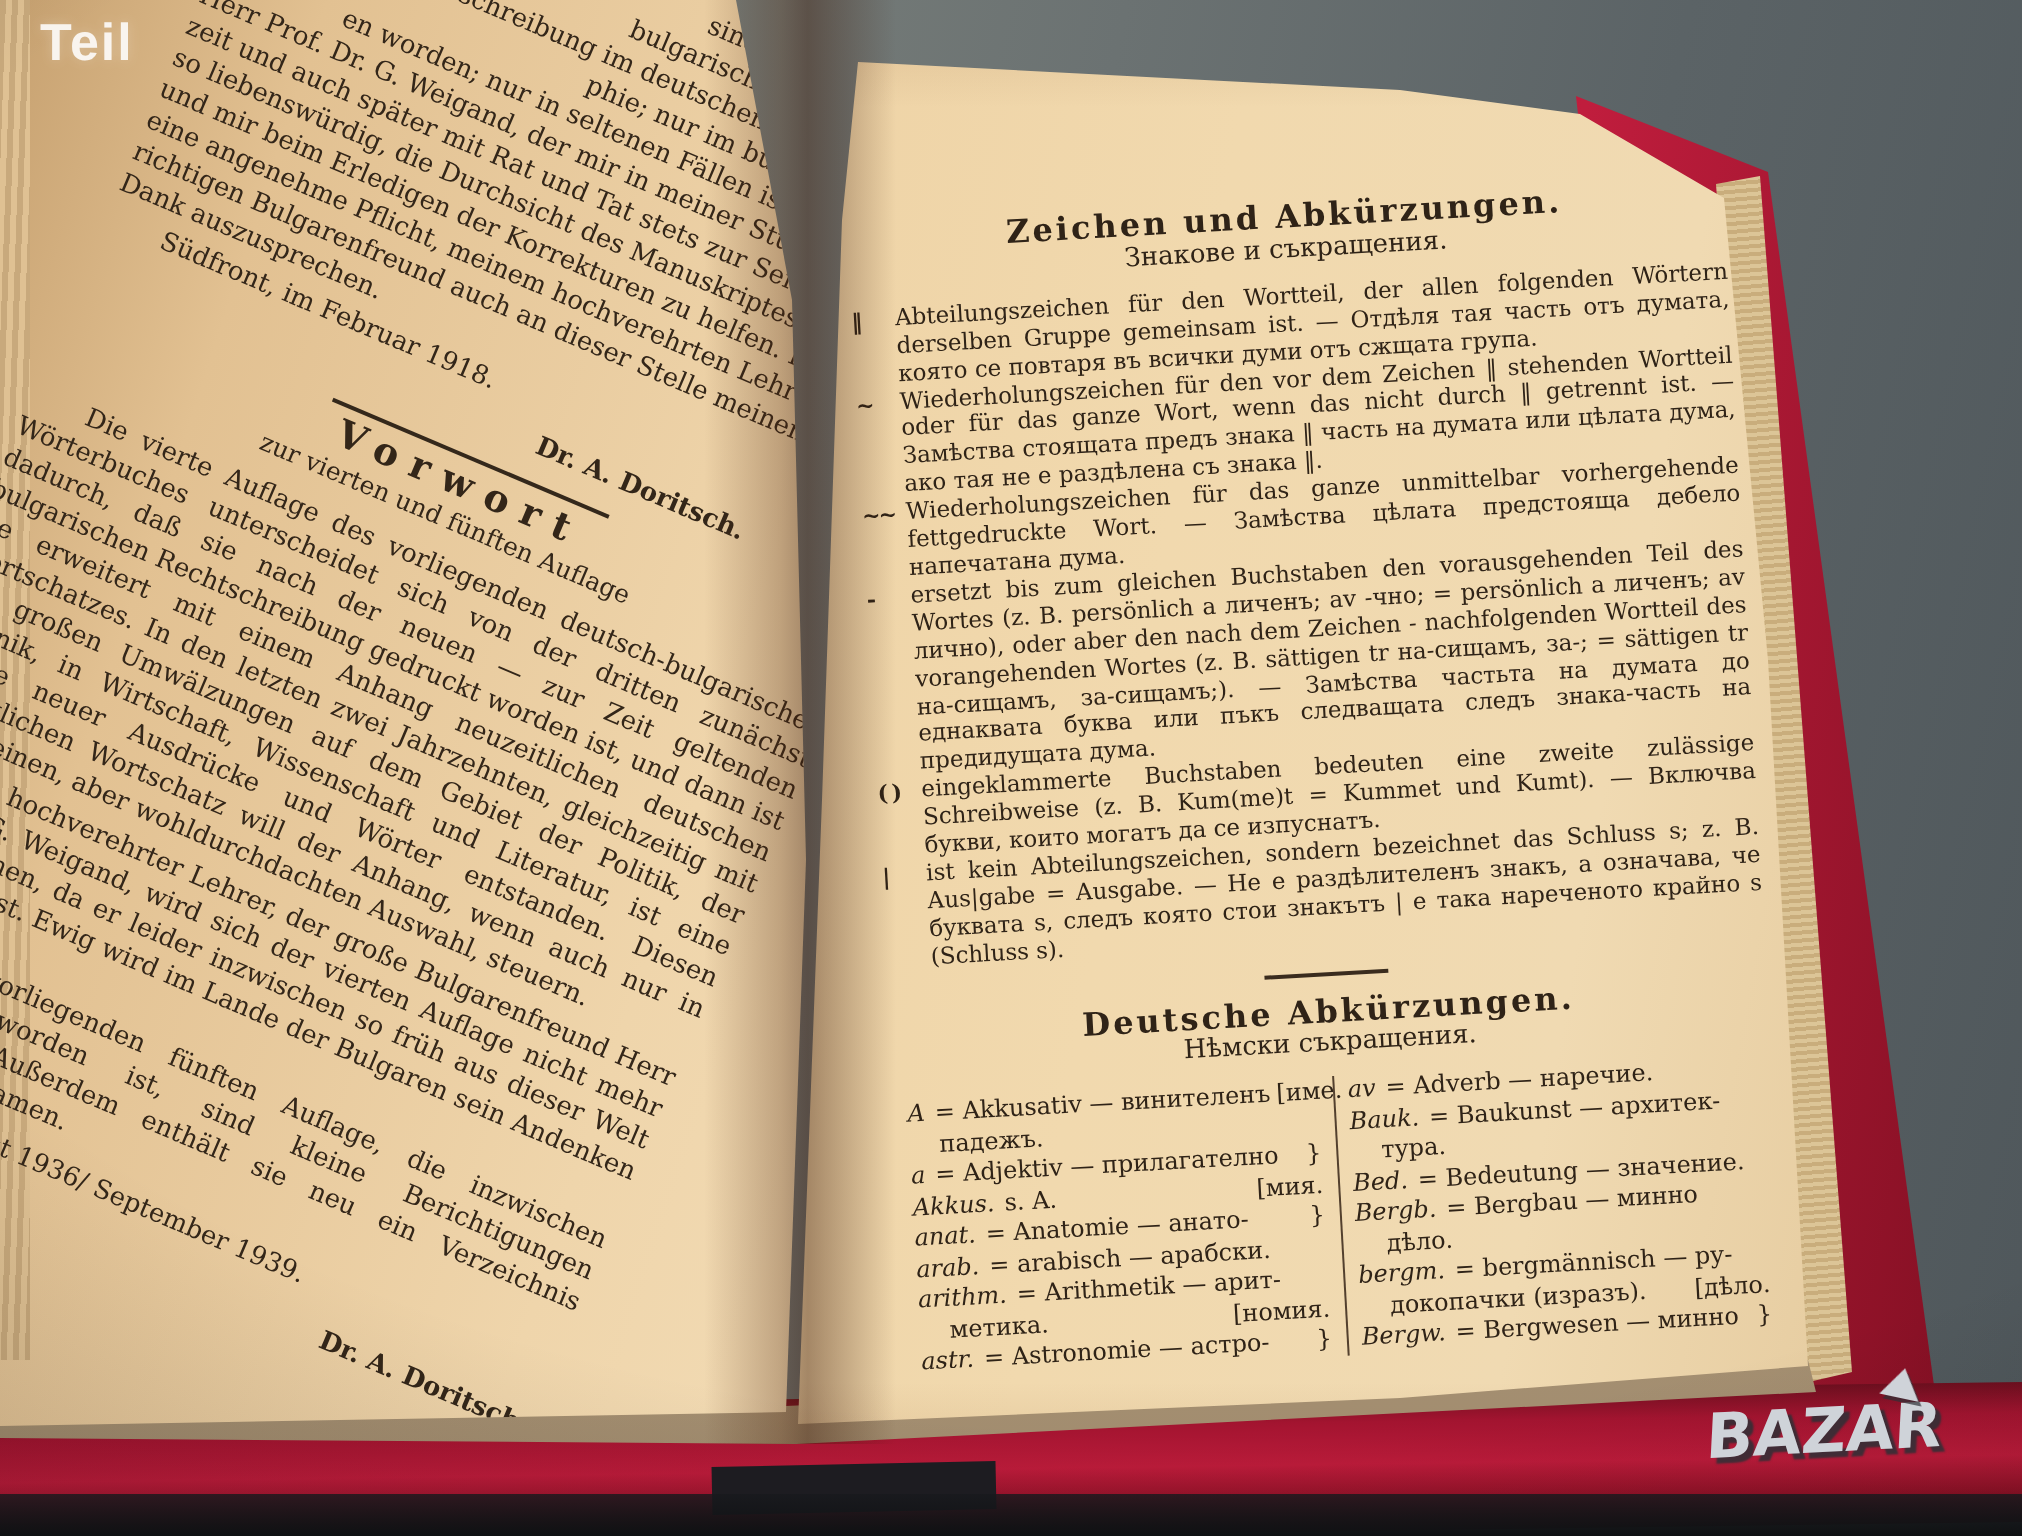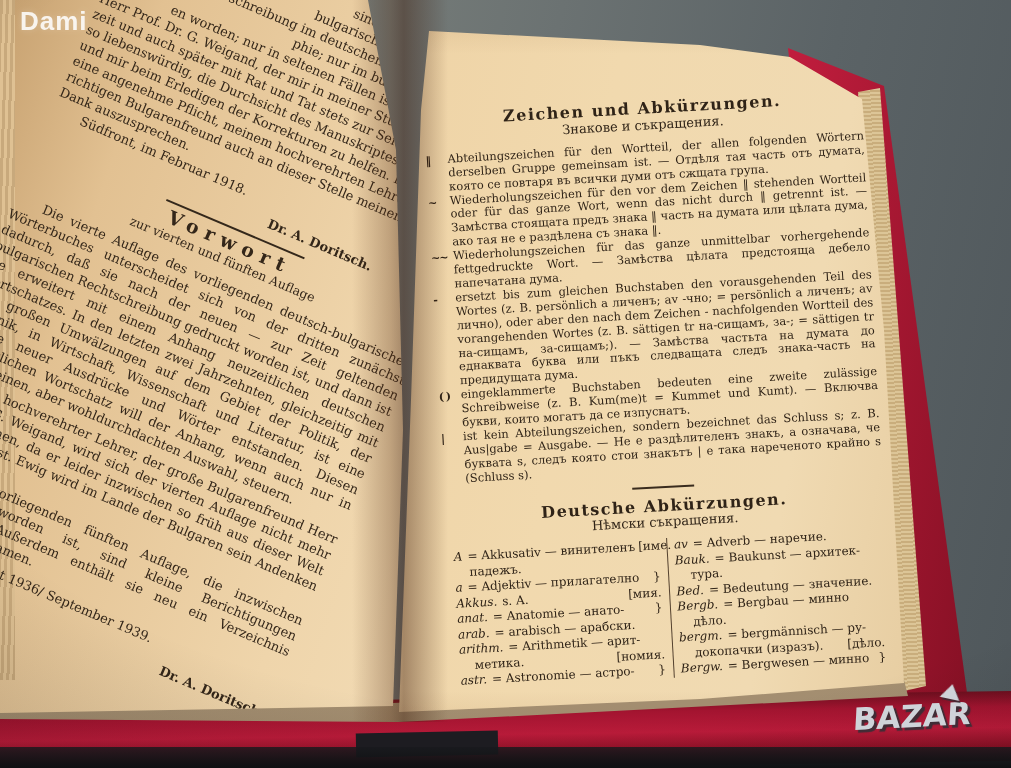--- a/index.html
+++ b/index.html
@@ -308,19 +308,19 @@
       </div>
 
     </div>
   </div>
 
   <div class="abs gutter-shadow"></div>
   <div class="abs vignette"></div>
   <div class="abs bookmark"></div>
   <div class="abs bottom-dark"></div>
 
-  <div class="abs wm-dami">Dami</div>
+  <div class="abs wm-dami">Teil</div>
 
   <div class="abs wm-bazar">
     <span class="bazar-text">BAZAR</span>
     <span class="bazar-hat"></span>
   </div>
 </div>
 
 </body></html>

